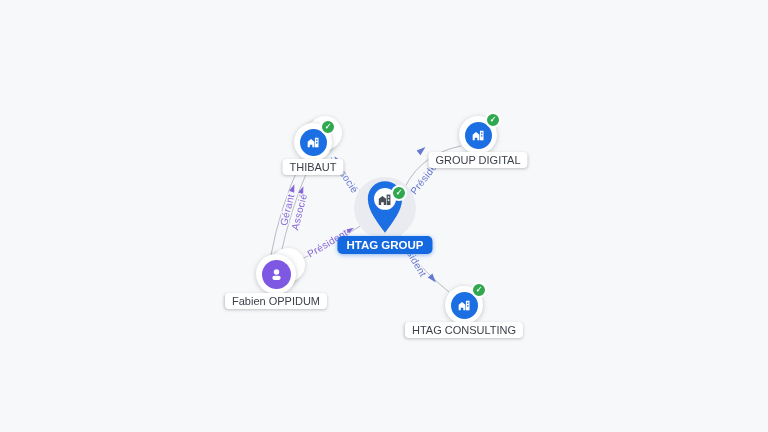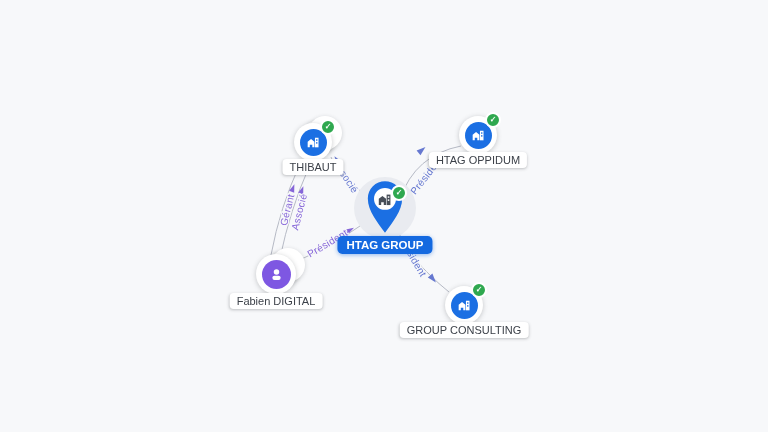--- a/index.html
+++ b/index.html
@@ -116,56 +116,56 @@
               <path d="M11.2 15V4.2h4V15h-4z"></path>
             </g>
             <g fill="#1b6fe3">
               <rect x="12.4" y="6" width="1.6" height="1.6"></rect>
               <rect x="12.4" y="9.2" width="1.6" height="1.6"></rect>
             </g>
           </svg>
       </span>
       <span class="badge">✓</span>
     </span>
-    <span class="pill company">HTAG OPPIDUM</span>
+    <span class="pill company">GROUP DIGITAL</span>
   </div>
 
   <div class="node" style="left:276px;top:274px">
     <span class="stack s1"></span>
     <span class="stack s2"></span>
     <span class="disc person">
       <span class="inner purple">
         <svg width="17" height="17" viewBox="0 0 18 18">
             <g fill="#fff">
               <circle cx="9" cy="6.3" r="2.9"></circle>
               <rect x="4.6" y="10.2" width="8.8" height="4.6" rx="2.3"></rect>
             </g>
           </svg>
       </span>
     </span>
-    <span class="pill person">Fabien DIGITAL</span>
+    <span class="pill person">Fabien OPPIDUM</span>
   </div>
 
   <div class="node" style="left:464px;top:305px">
     <span class="disc company">
       <span class="inner blue">
         <svg width="16" height="16" viewBox="0 0 18 18">
             <g fill="#fff">
               <path d="M3 15V8.6L6.8 5.6 10.6 8.6V15H8.2v-3H5.4v3H3z"></path>
               <path d="M11.2 15V4.2h4V15h-4z"></path>
             </g>
             <g fill="#1b6fe3">
               <rect x="12.4" y="6" width="1.6" height="1.6"></rect>
               <rect x="12.4" y="9.2" width="1.6" height="1.6"></rect>
             </g>
           </svg>
       </span>
       <span class="badge">✓</span>
     </span>
-    <span class="pill company">GROUP CONSULTING</span>
+    <span class="pill company">HTAG CONSULTING</span>
   </div>
 
   <div class="node" style="left:385px;top:210px">
     <span class="halo"></span>
     <svg class="pin" viewBox="0 0 44 56">
       <path d="M22 55 C14.5 44.5, 4 32, 4 19 A18 18 0 1 1 40 19 C40 32, 29.5 44.5, 22 55 Z" fill="#1b6fe3"></path>
       <circle cx="22" cy="19.5" r="11.5" fill="#fff"></circle>
       <g fill="#474e58">
           <path d="M15.5 26 V19.4 L19.3 16.4 23.1 19.4 V26 H20.7 v-3 H18 v3 H15.5z"></path>
           <path d="M23.7 26 V15 h4 V26 h-4z"></path>

